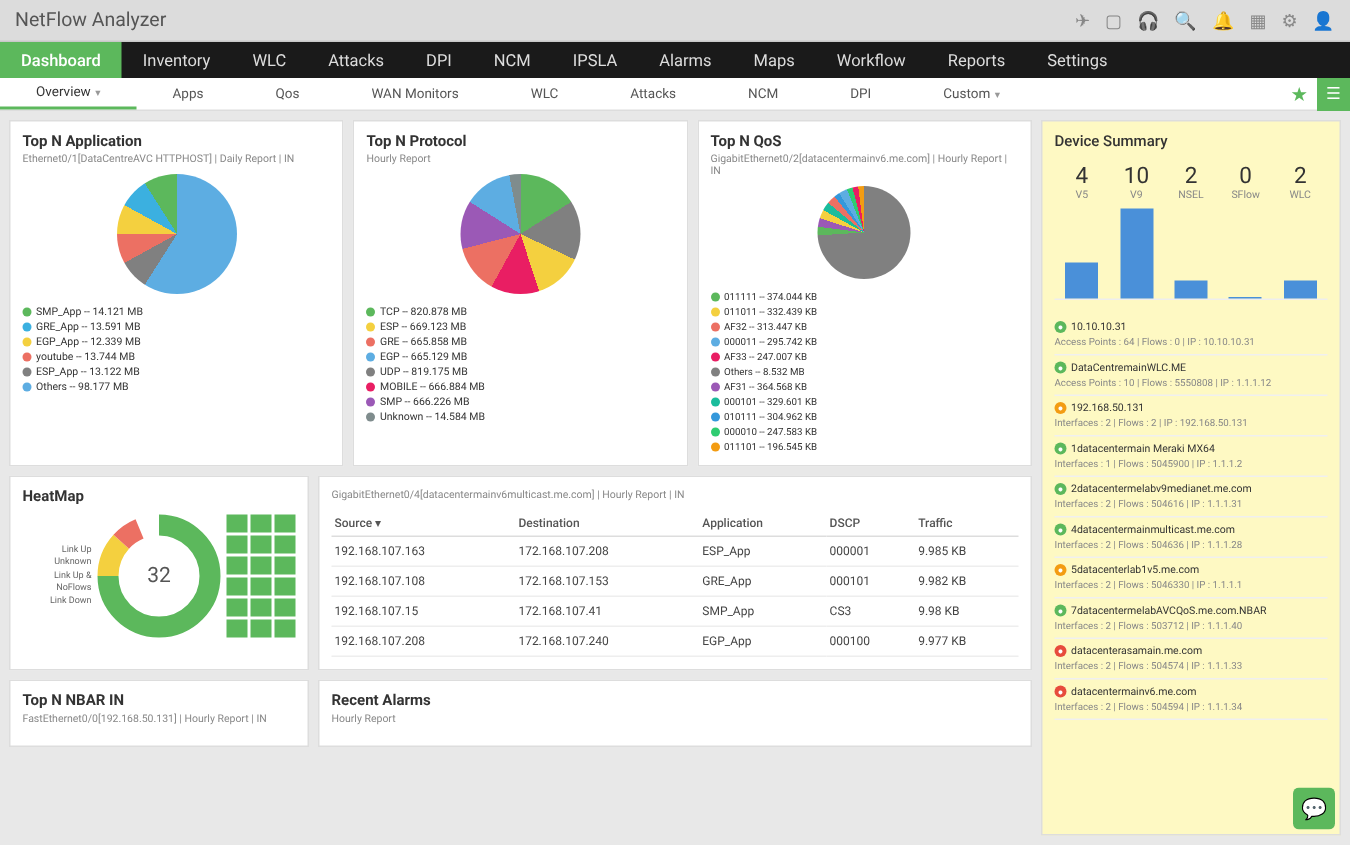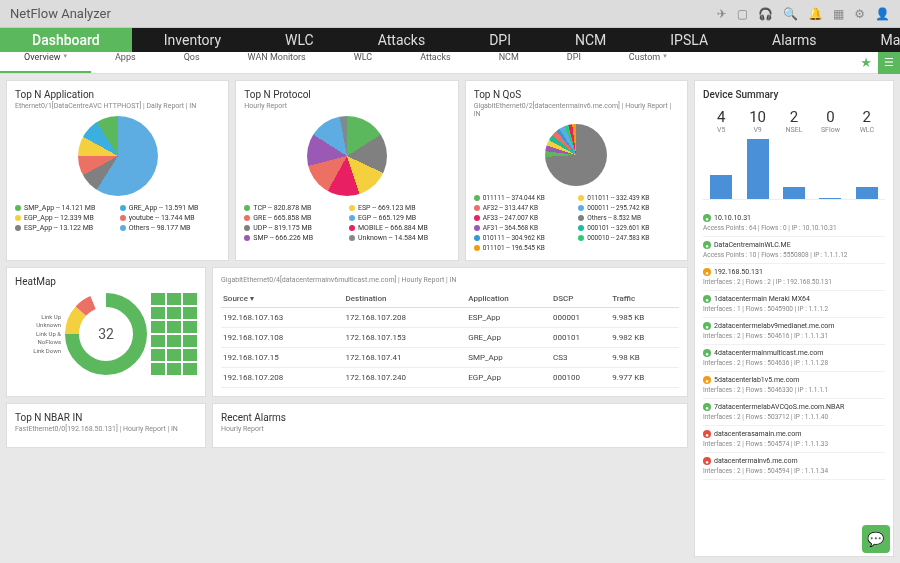--- a/index.html
+++ b/index.html
@@ -2,51 +2,51 @@
 <html><head>
 <meta charset="utf-8">
 <style>
 *{box-sizing:border-box;margin:0;padding:0;font-family:-apple-system,BlinkMacSystemFont,"Segoe UI",Roboto,sans-serif}
 body{background:#e8e8e8;width:900px;height:563px;overflow:hidden;font-size:9px;color:#333}
 .topbar{background:#dcdcdc;height:28px;display:flex;align-items:center;padding:0 10px;justify-content:space-between;border-bottom:1px solid #c8c8c8}
 .brand{font-size:13px;color:#555;font-weight:400}
 .topicons{display:flex;gap:10px;color:#888}
 .topicons span{cursor:pointer;font-size:12px}
 .mainnav{background:#1a1a1a;height:24px;display:flex;align-items:stretch}
-.mainnav .tab{color:#ddd;padding:0 32px;display:flex;align-items:center;font-size:14px;cursor:pointer}
+.mainnav .tab{color:#ddd;padding:0 14px;display:flex;align-items:center;font-size:11px;cursor:pointer}
 .mainnav .tab.active{background:#5cb85c;color:#fff;font-weight:500}
 .subnav{background:#fff;height:22px;display:flex;align-items:center;border-bottom:1px solid #ddd;position:relative}
-.subnav .stab{color:#555;padding:0 24px;font-size:9px;cursor:pointer;height:100%;display:flex;align-items:flex-start}
+.subnav .stab{color:#555;padding:0 24px;font-size:9px;cursor:pointer;height:100%;display:flex;align-items:center}
 .subnav .stab.active{border-bottom:2px solid #5cb85c;color:#333}
 .subnav .chev{font-size:7px;color:#999;margin-left:3px}
 .subnav .right{position:absolute;right:0;display:flex;align-items:center;height:100%}
 .star{color:#5cb85c;font-size:13px;margin-right:6px}
 .toggle{background:#5cb85c;color:#fff;width:22px;height:22px;display:flex;align-items:center;justify-content:center;font-size:11px}
 .content{display:flex;padding:6px;gap:6px;height:calc(100% - 74px)}
 .left{flex:1;display:flex;flex-direction:column;gap:6px;overflow:hidden}
 .row{display:flex;gap:6px}
 .card{background:#fff;border:1px solid #ddd;padding:8px;flex:1}
-.card h3{font-size:10px;font-weight:400;color:#333;margin-bottom:2px}
+.card h3{font-size:10px;font-weight:700;color:#333;margin-bottom:2px}
 .card .sub{font-size:7px;color:#888;margin-bottom:6px}
 .pie{width:80px;height:80px;border-radius:50%;margin:4px auto 8px}
 .legend{display:flex;flex-wrap:wrap;gap:2px 6px;font-size:7px}
-.legend.two{display:grid;grid-template-columns:1fr 1fr;gap:2px 4px}
+.legend.two{display:grid;grid-template-columns:1fr;gap:2px 4px}
 .li{display:flex;align-items:center;gap:3px;white-space:nowrap}
 .dot{width:6px;height:6px;border-radius:50%;flex-shrink:0}
 .heatmap-card{display:flex;gap:0;align-items:center}
 .donut{position:relative;width:90px;height:90px}
 .donut svg{transform:rotate(-90deg)}
 .donut .center{position:absolute;top:50%;left:50%;transform:translate(-50%,-50%);font-size:14px;color:#555}
 .hmlabels{font-size:6px;color:#666;text-align:right;line-height:1.4}
 .hmgrid{display:grid;grid-template-columns:repeat(3,14px);gap:2px}
 .hmcell{width:14px;height:12px;background:#5cb85c}
 table{width:100%;border-collapse:collapse;font-size:8px}
 th{text-align:left;padding:4px 2px;color:#555;font-weight:500;border-bottom:1px solid #ddd}
 td{padding:5px 2px;border-bottom:1px solid #eee;color:#444}
-.sidebar{width:200px;background:#ffffff;border:1px solid #ddd;padding:8px;overflow:hidden}
+.sidebar{width:200px;background:#fef9c3;border:1px solid #ddd;padding:8px;overflow:hidden}
 .sidebar h3{font-size:10px;font-weight:500;margin-bottom:8px}
 .stats{display:flex;justify-content:space-between;margin-bottom:6px}
 .stat{text-align:center;flex:1}
 .stat .num{font-size:15px;color:#333}
 .stat .lbl{font-size:7px;color:#888}
 .bars{display:flex;align-items:flex-end;justify-content:space-around;height:60px;margin-bottom:10px;border-bottom:1px solid #eee}
 .bar{width:22px;background:#4a90d9}
 .devlist{font-size:7px}
 .dev{padding:4px 0;border-bottom:1px solid #f0f0f0}
 .dev .name{display:flex;align-items:center;gap:3px;color:#333;margin-bottom:2px}

